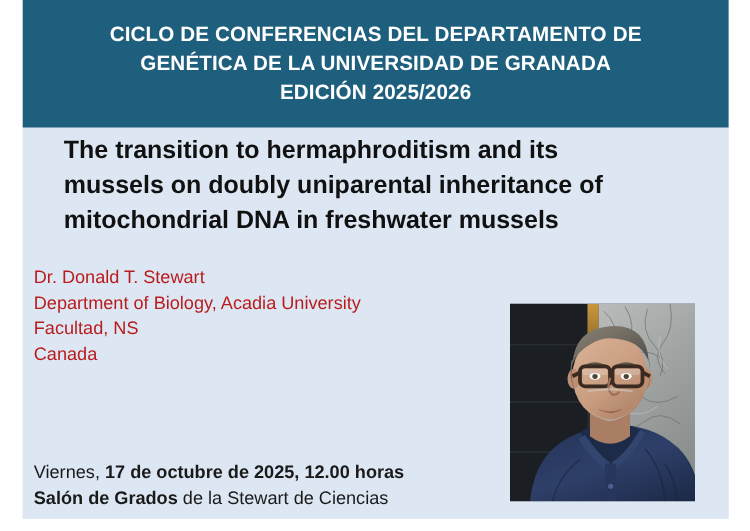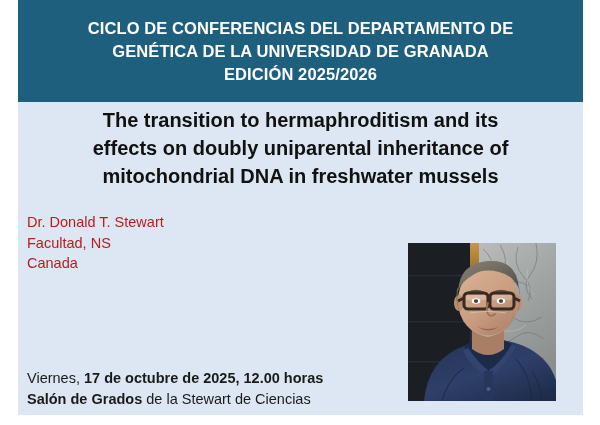--- a/index.html
+++ b/index.html
@@ -48,22 +48,21 @@
     text-align: center;
     white-space: nowrap;
   }
 
   
   .title-block {
     position: absolute;
     left: 0;
     top: 106px;
     width: 565px;
-    text-align: center;
-    padding: 0 9px;
+    padding: 0 33px;
     box-sizing: border-box;
   }
   .title-line {
     color: #111111;
     font-weight: bold;
     font-size: 20px;
     line-height: 28px;
     white-space: nowrap;
   }
 
@@ -114,26 +113,27 @@
 <div class="slide">
 
   <div class="header-band">
     <div class="header-line">CICLO DE CONFERENCIAS DEL DEPARTAMENTO DE</div>
     <div class="header-line">GENÉTICA DE LA UNIVERSIDAD DE GRANADA</div>
     <div class="header-line">EDICIÓN 2025/2026</div>
   </div>
 
   <div class="title-block">
     <div class="title-line">The transition to hermaphroditism and its</div>
-    <div class="title-line">effects on doubly uniparental inheritance of</div>
+    <div class="title-line">mussels on doubly uniparental inheritance of</div>
     <div class="title-line">mitochondrial DNA in freshwater mussels</div>
   </div>
 
   <div class="speaker-block">
     <div class="speaker-line">Dr. Donald T. Stewart</div>
+    <div class="speaker-line">Department of Biology, Acadia University</div>
     <div class="speaker-line">Facultad, NS</div>
     <div class="speaker-line">Canada</div>
   </div>
 
   <div class="event-block">
     <div class="event-line"><span>Viernes, </span><b>17 de octubre de 2025, 12.00 horas</b></div>
     <div class="event-line"><b>Salón de Grados</b><span> de la Stewart de Ciencias</span></div>
   </div>
 
   <div class="photo-frame">

